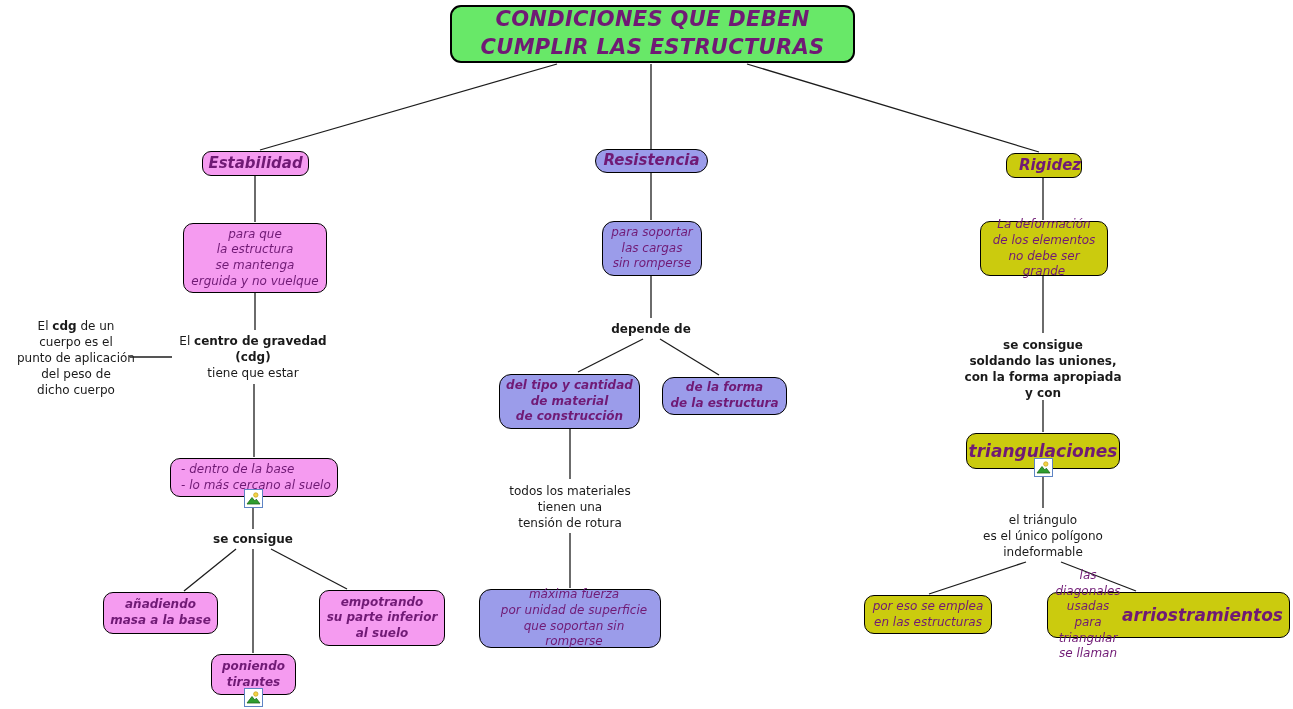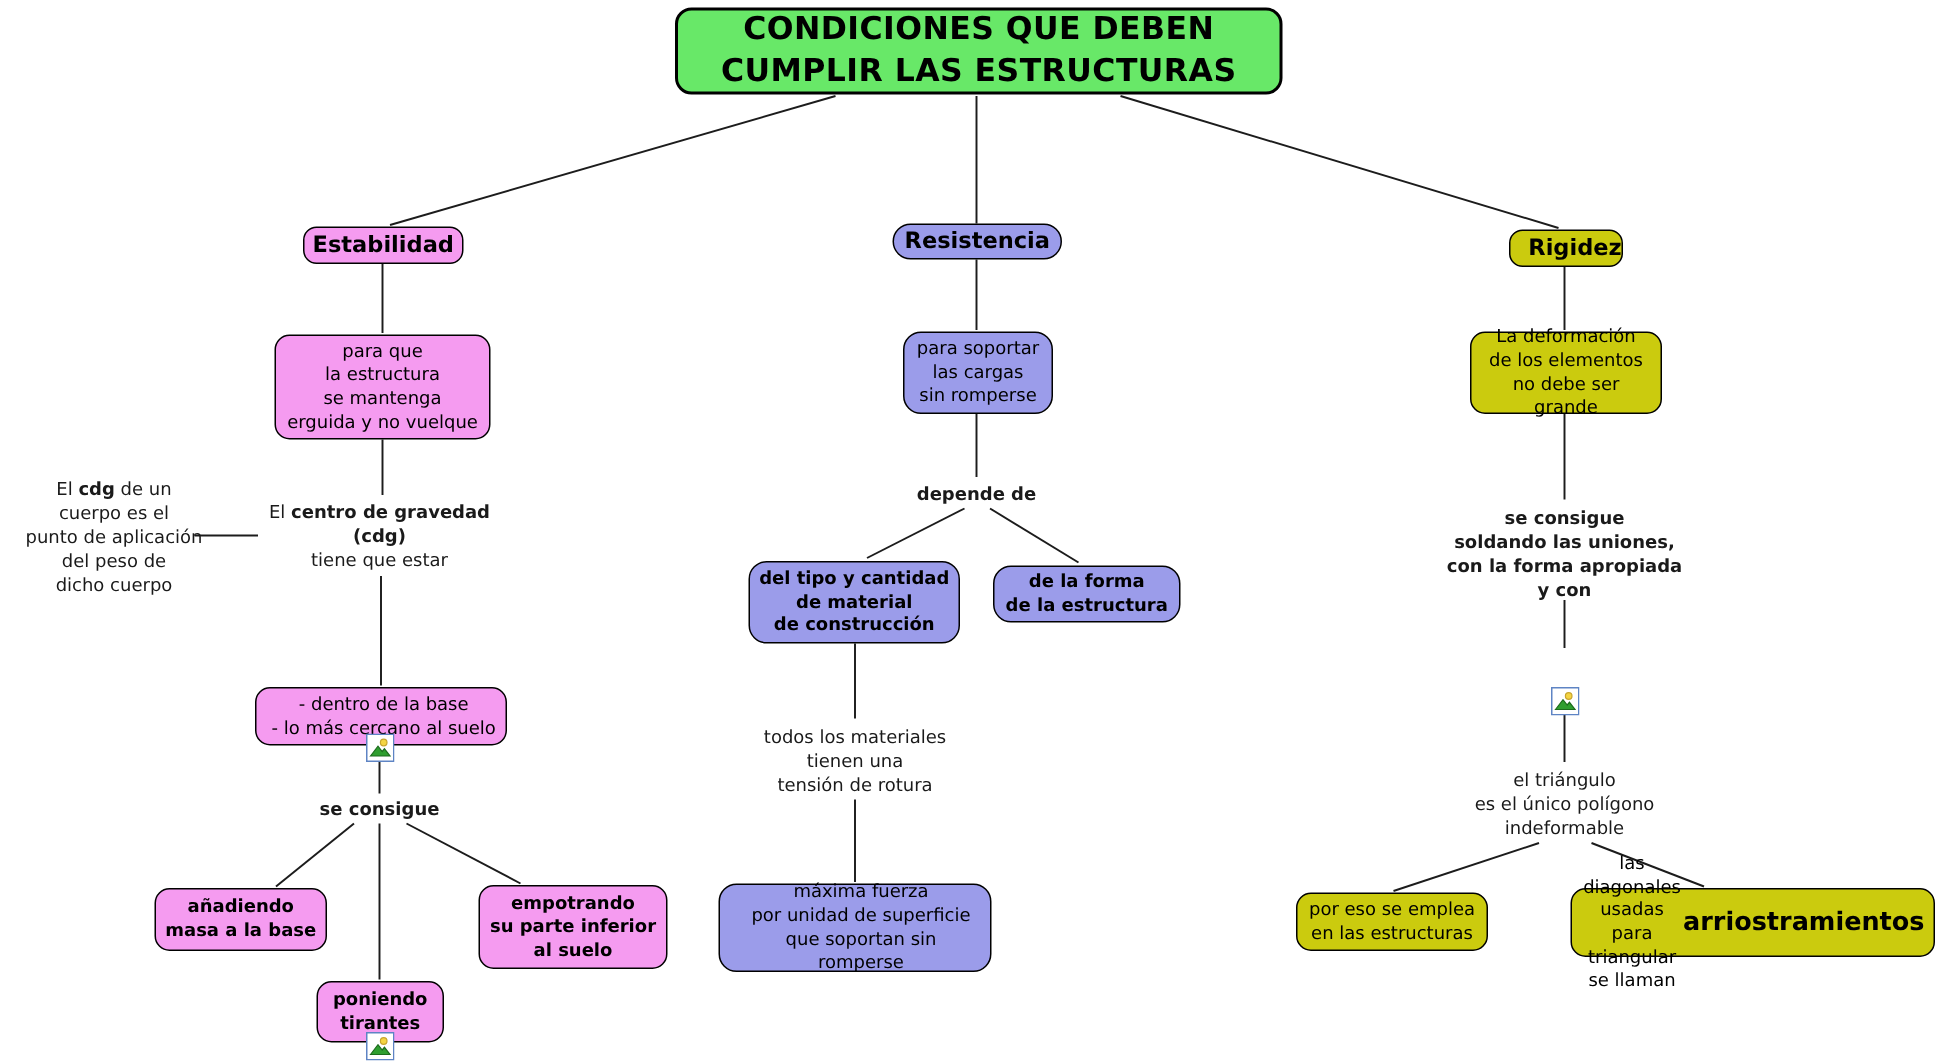--- a/index.html
+++ b/index.html
@@ -6,33 +6,33 @@
   .canvas{
     position:relative; width:1293px; height:709px; background:#ffffff;
     font-family:"DejaVu Sans","Liberation Sans",sans-serif; color:#1a1a1a; overflow:hidden;
   }
   .lines{position:absolute; left:0; top:0; pointer-events:none;}
   .box{
     position:absolute; box-sizing:border-box;
     border:1.6px solid #000; border-radius:10px;
     display:flex; align-items:center; justify-content:center;
     text-align:center; font-size:12px; line-height:1.3;
-    white-space:pre-line; padding:2px 6px; color:#000000;
+    white-space:pre-line; padding:2px 6px; color:#701a75;font-style:italic;
   }
   .title{
     background:#68E868; font-weight:bold; font-size:21px; line-height:1.33;
     border-width:2.5px; border-radius:11px; letter-spacing:0.3px;
   }
   .hdr{font-weight:bold; font-size:15px; border-radius:9px; padding:1px 8px;}
   .pink{background:#F59BF0;}
   .purple{background:#9B9CEA;border-radius:12px;}
   .yellow{background:#CBCB0E;}
   .b{font-weight:bold;}
   .big{font-weight:bold; font-size:17px;}
-  .left{justify-content:flex-start; text-align:center; padding-left:10px;}
+  .left{justify-content:flex-start; text-align:left; padding-left:10px;}
   .lbl{
     position:absolute; text-align:center; font-size:12px; line-height:1.34;
     white-space:pre-line; color:#1a1a1a;
   }
   .icon{position:absolute; width:19px; height:19px; line-height:0;}
 </style>
 </head>
 <body>
 
 <div class="canvas">
@@ -143,20 +143,21 @@
 
   <div class="box yellow" style="left:980px; top:221px; width:128px; height:55px;">La deformación
 de los elementos
 no debe ser grande</div>
 
   <div class="lbl b" style="left:953px; top:337px; width:180px;">se consigue
 soldando las uniones,
 con la forma apropiada
 y con</div>
 
+  <div class="box yellow big" style="left:966px; top:433px; width:154px; height:36px;">triangulaciones</div>
 
   <div class="icon" style="left:1034px; top:458px;">
     <svg width="19" height="19" viewBox="0 0 19 19">
       <rect x="0.5" y="0.5" width="18" height="18" fill="#ffffff" stroke="#5E84C4"></rect>
       <circle cx="11.8" cy="6" r="2.2" fill="#F4D442" stroke="#C8A52E" stroke-width="0.8"></circle>
       <path d="M3,15 L8,8.5 L10.8,12 L12.3,10.2 L16,15 Z" fill="#2F9E2F" stroke="#1C6B1C" stroke-width="0.8"></path>
     </svg>
   </div>
 
   <div class="lbl" style="left:970px; top:512px; width:146px;">el triángulo

